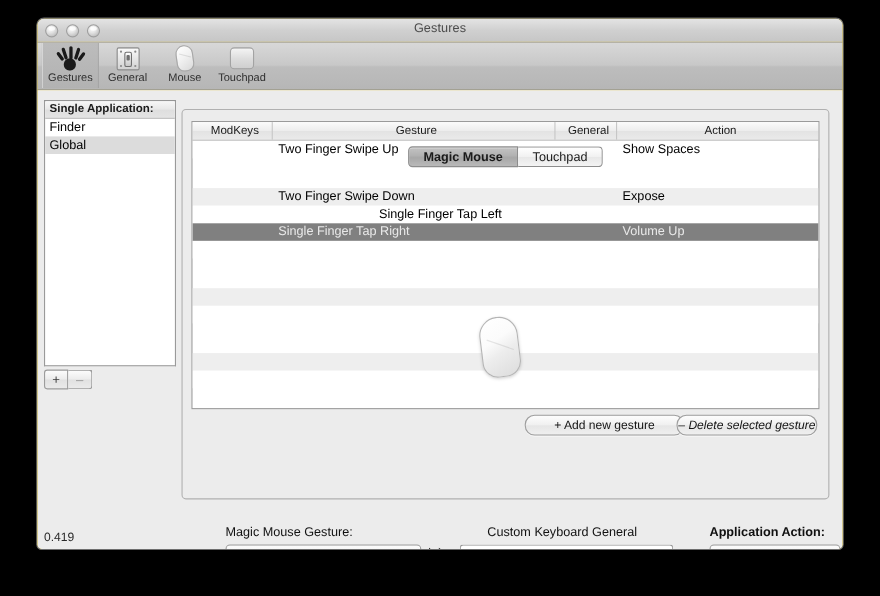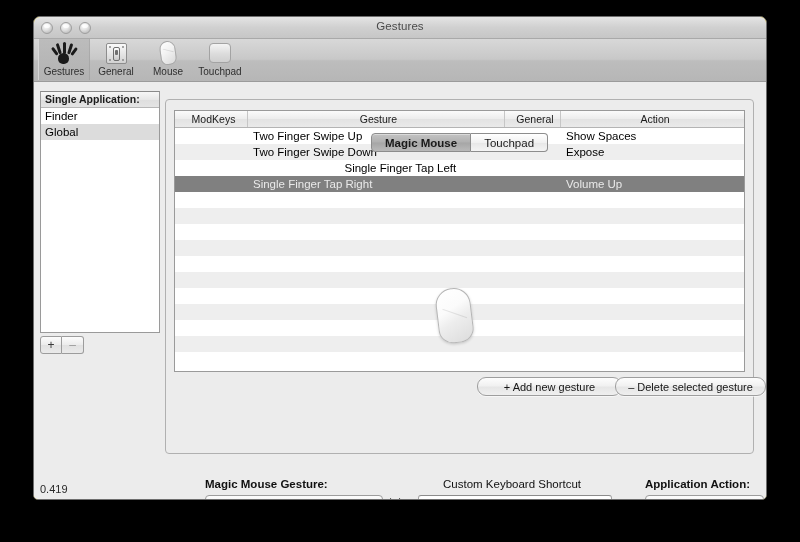--- a/index.html
+++ b/index.html
@@ -241,21 +241,21 @@
     border-right: 1px solid #c6c6c6;
     overflow: hidden; white-space: nowrap; text-align: center;
   }
   .th.c0 { width: 73px; }
   .th.c1 { width: 257px; }
   .th.c2 { width: 56px; }
   .th.c3 { width: 183px; border-right: none; }
 
   .trow { display: flex; height: 16px; }
   .trow.odd  { background: #ffffff; justify-content: space-between; }
-  .trow.even { background: #eeeeee; }
+  .trow.even { background: #eeeeee; margin-top: 27px; }
   .trow.selected { background: #808080; }
   .trow.selected .td { color: #e9e9e9; }
   .td {
     font-size: 11.5px; color: #000;
     padding: 0 0 0 5px;
     line-height: 16px;
     overflow: hidden; white-space: nowrap;
   }
   .td.c0 { width: 73px; }
   .td.c1 { width: 257px; }
@@ -283,28 +283,28 @@
     position: absolute;
     height: 19px;
     background: linear-gradient(to bottom, #fdfdfd 0%, #f1f1f1 46%, #e6e6e6 54%, #efefef 100%);
     border: 1px solid #9e9e9e;
     border-radius: 9px;
     font-size: 11px; color: #151515;
     display: flex; align-items: center; justify-content: center;
     box-shadow: 0 1px 0 rgba(255,255,255,0.6);
   }
   #btn-add { left: 443px; top: 295px; width: 145px; }
-  #btn-del { left: 581px; top: 295px; width: 151px; }
+  #btn-del { left: 581px; top: 295px; width: 128px; font-style: italic; }
 
   
   .lbl {
     position: absolute;
     font-size: 11.5px; color: #111;
   }
-  #lbl-gesture { left: 171px; top: 396px; font-weight: bold; }
+  #lbl-gesture { left: 171px; top: 396px; font-weight: normal; }
   #lbl-shortcut { left: 409px; top: 396px; }
   #lbl-action { left: 611px; top: 396px; font-weight: bold; }
 
   .popup {
     position: absolute;
     height: 21px;
     background: linear-gradient(to bottom, #fcfcfc 0%, #f0f0f0 46%, #e4e4e4 54%, #ededed 100%);
     border: 1px solid #9d9d9d;
     border-radius: 4px;
     display: flex; align-items: center; justify-content: center;
@@ -527,21 +527,21 @@
           </div>
         </div>
     </div>
 
     <div id="big-mouse"></div>
 
     <div class="rbtn" id="btn-add">+ Add new gesture</div>
     <div class="rbtn" id="btn-del">– Delete selected gesture</div>
 
     <div class="lbl" id="lbl-gesture">Magic Mouse Gesture:</div>
-    <div class="lbl" id="lbl-shortcut">Custom Keyboard Shortcut</div>
+    <div class="lbl" id="lbl-shortcut">Custom Keyboard General</div>
     <div class="lbl" id="lbl-action">Application Action:</div>
 
     <div class="popup" id="popup-gesture">
       <span>Single Finger Tap Right</span>
       <span class="arrows">
         <span class="tri-up"></span>
       </span>
     </div>
 
     <div id="arrow-pair">

